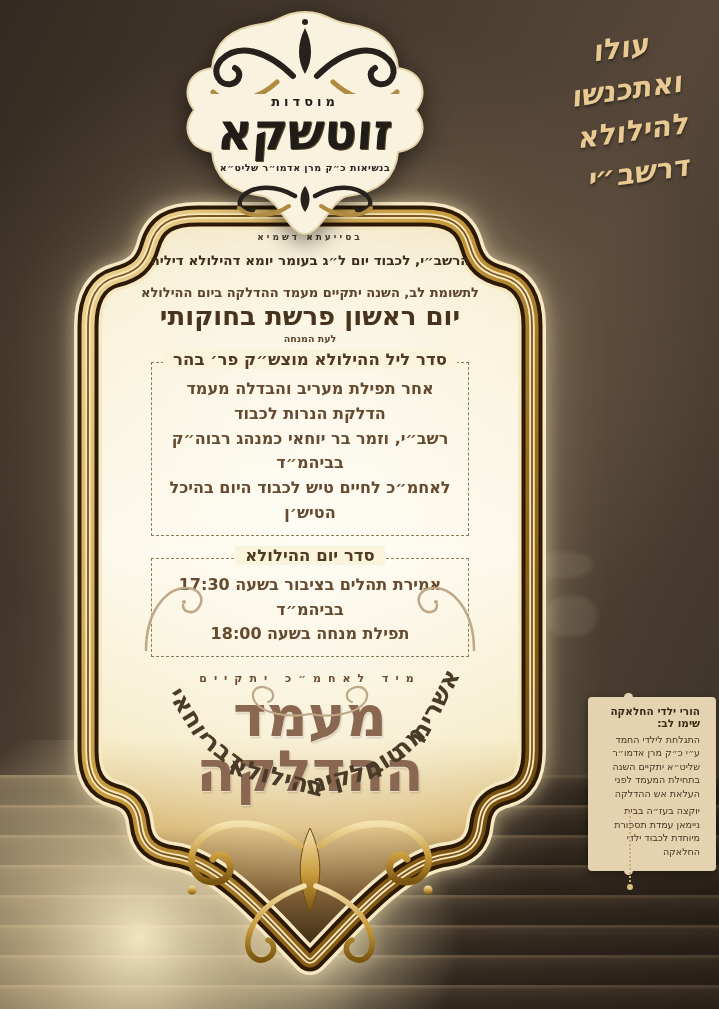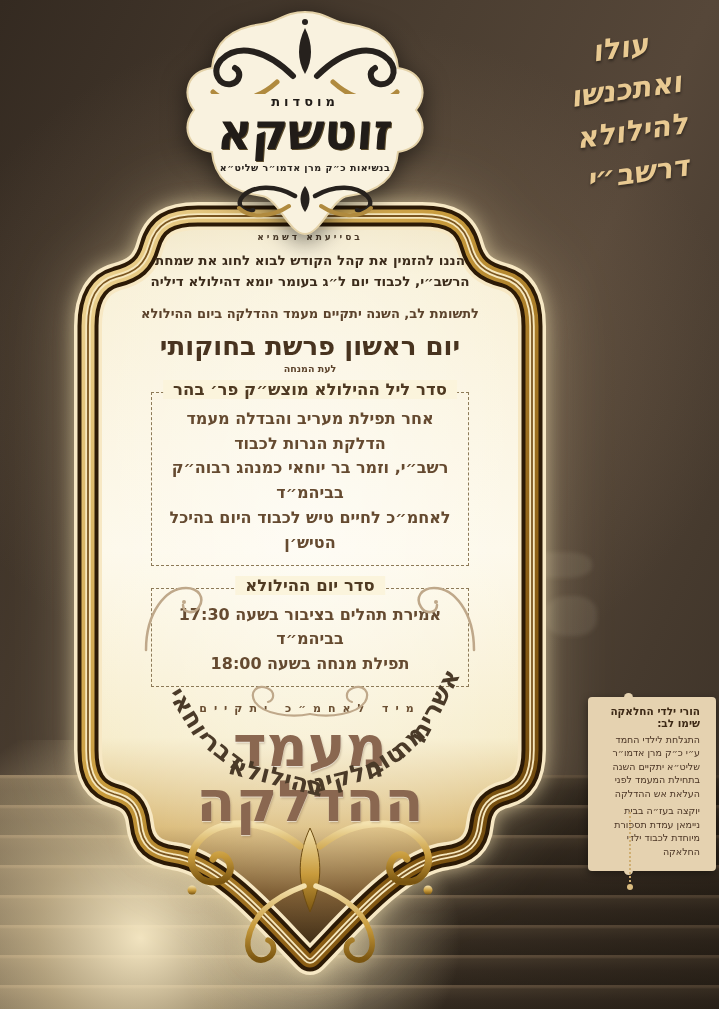--- a/index.html
+++ b/index.html
@@ -46,21 +46,21 @@
     position:absolute;left:540px;top:26px;width:178px;
     transform:rotate(-8deg);direction:rtl;text-align:center;
     font-size:29px;line-height:1.45;font-weight:700;font-style:italic;
     color:#e9ca92;text-shadow:0 2px 3px rgba(0,0,0,.45);
   }
   
   .content{position:absolute;left:115px;top:232px;width:390px;direction:rtl;text-align:center;color:#3f2f1f;}
   .bsd{font-size:9px;letter-spacing:3px;font-weight:700;color:#4a3a29;margin-bottom:8px;}
   .invite{font-size:13.5px;font-weight:700;line-height:1.55;color:#3c2c1c;}
   .notice-small{margin-top:14px;font-size:13px;font-weight:700;color:#5c432c;}
-  .day-title{font-size:26px;font-weight:900;color:#48331f;margin-top:10px;}
+  .day-title{font-size:26px;font-weight:900;color:#48331f;margin-top:1px;}
   .mincha{font-size:9.5px;font-weight:700;color:#5c432c;margin-top:2px;}
   .sched-box{
     position:relative;margin:18px 36px 0 36px;border:1.5px dashed #8d7a58;
     padding:14px 10px 9px 10px;
   }
   .sched-box + .sched-box{margin-top:22px;}
   .sched-legend{
     position:absolute;top:-13px;left:50%;transform:translateX(-50%);
     background:#fbf4dc;padding:0 10px;white-space:nowrap;
     font-size:16.5px;font-weight:800;color:#4f3a22;
@@ -138,21 +138,20 @@
       <path id="loScroll" d="M-6,-4 C-38,8 -58,26 -62,50 C-64,66 -52,74 -42,68 C-34,63 -35,53 -42,50" fill="none" stroke="url(#goldLin)" stroke-width="5.5" stroke-linecap="round"></path>
       <use href="#loScroll" transform="scale(-1,1)"></use>
       <circle cx="-118" cy="0" r="4.5" fill="url(#goldLin)"></circle>
       <circle cx="118" cy="0" r="4.5" fill="url(#goldLin)"></circle>
     </g>
   </svg>
 
   <div class="content">
     <div class="bsd">בסייעתא דשמיא</div>
     <div class="invite">
-      <div>הננו להזמין את קהל הקודש לבוא לחוג את שמחת</div>
       <div>הרשב״י, לכבוד יום ל״ג בעומר יומא דהילולא דיליה</div>
     </div>
     <div class="notice-small">לתשומת לב, השנה יתקיים מעמד ההדלקה ביום ההילולא</div>
     <div class="day-title">יום ראשון פרשת בחוקותי</div>
     <div class="mincha">לעת המנחה</div>
 
     <div class="sched-box">
       <span class="sched-legend">סדר ליל ההילולא מוצש״ק פר׳ בהר</span>
       <div class="sched-body">
         <div>אחר תפילת מעריב והבדלה מעמד הדלקת הנרות לכבוד</div>

